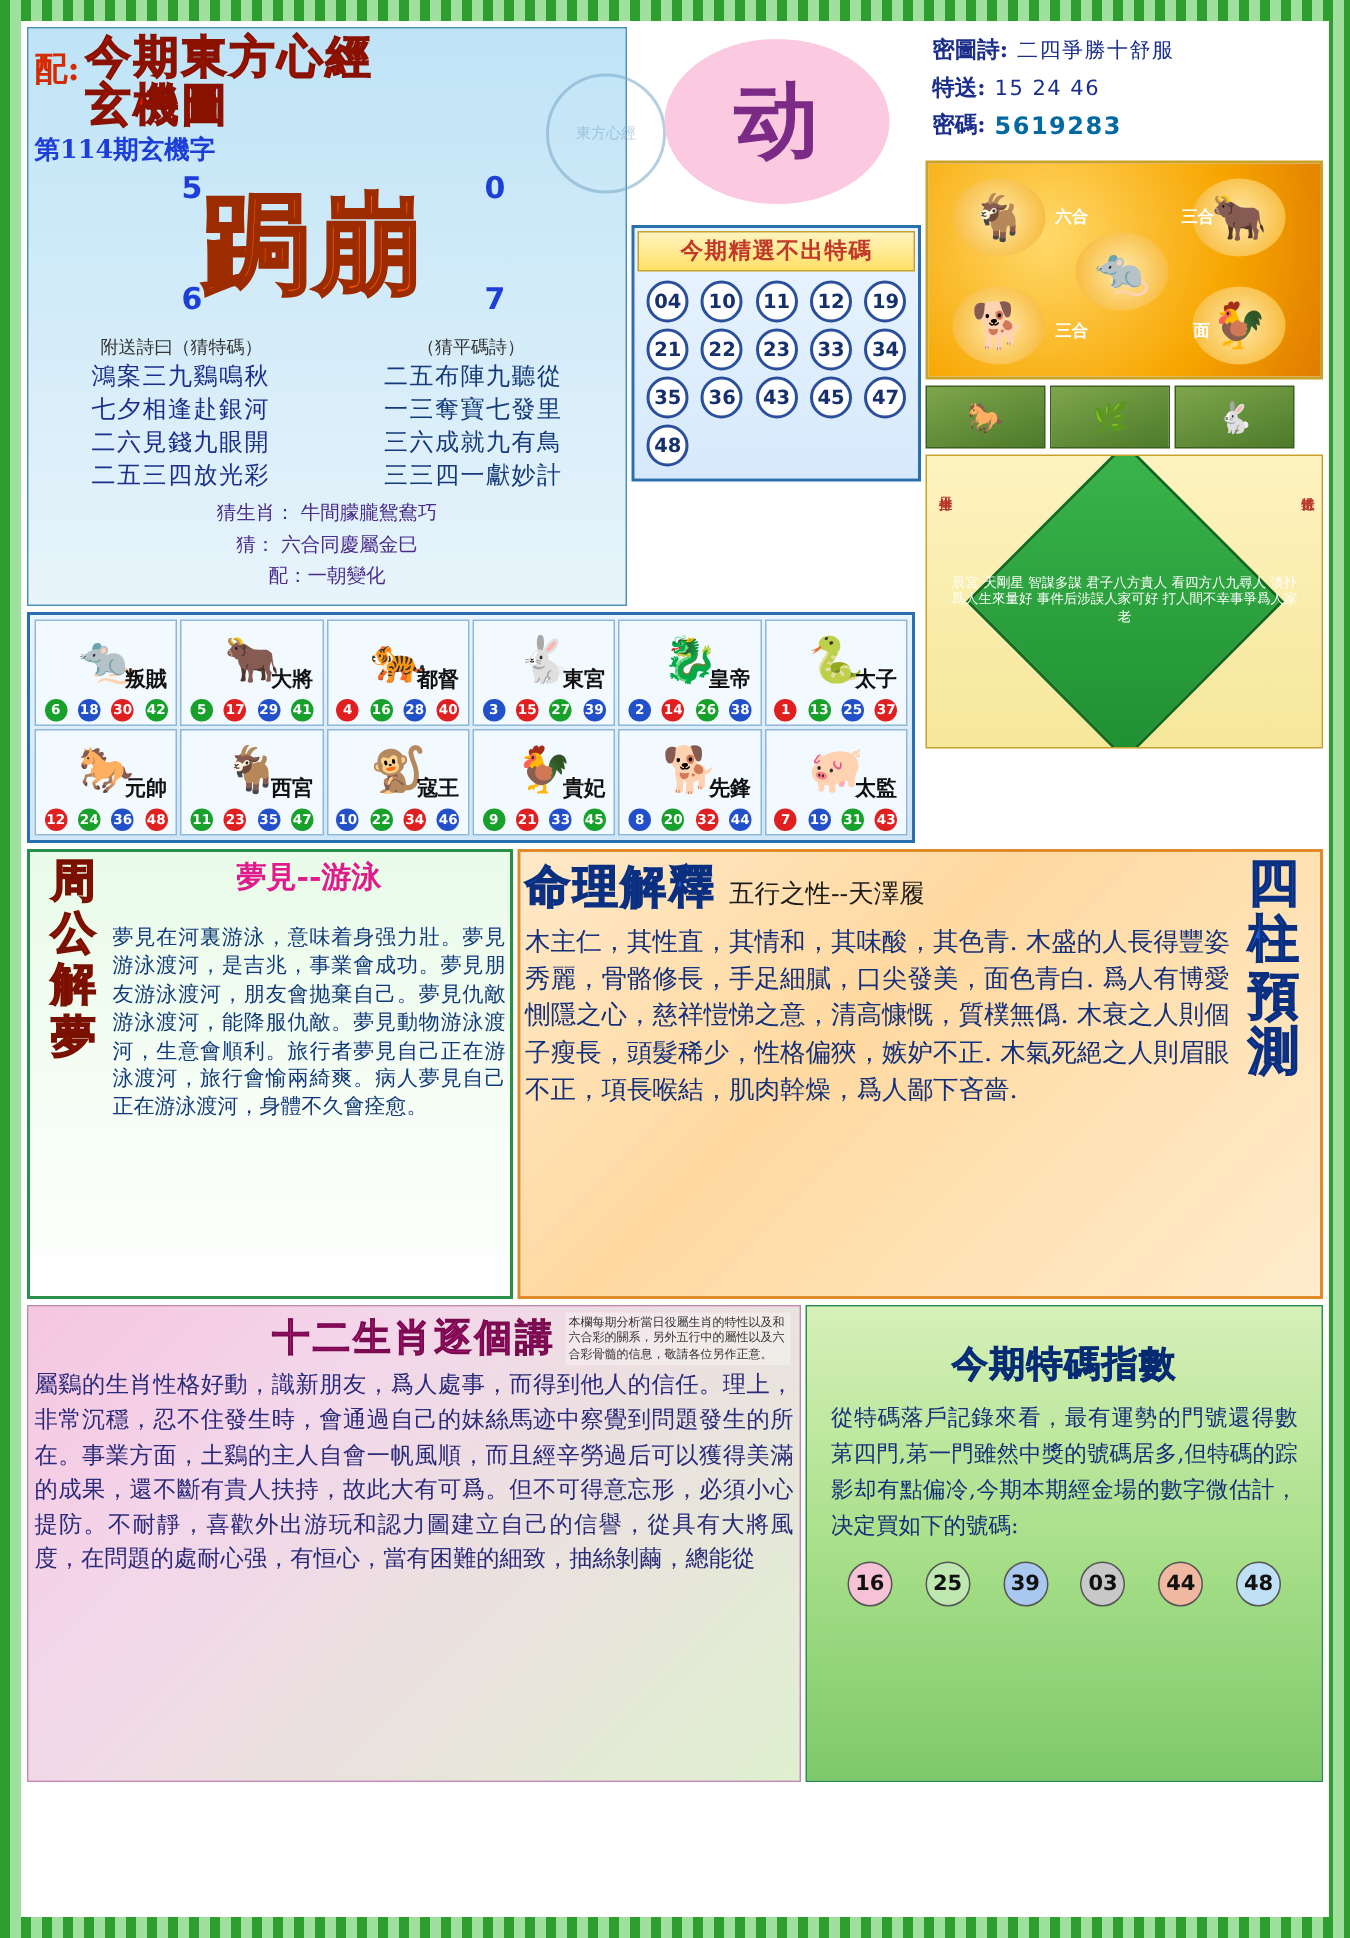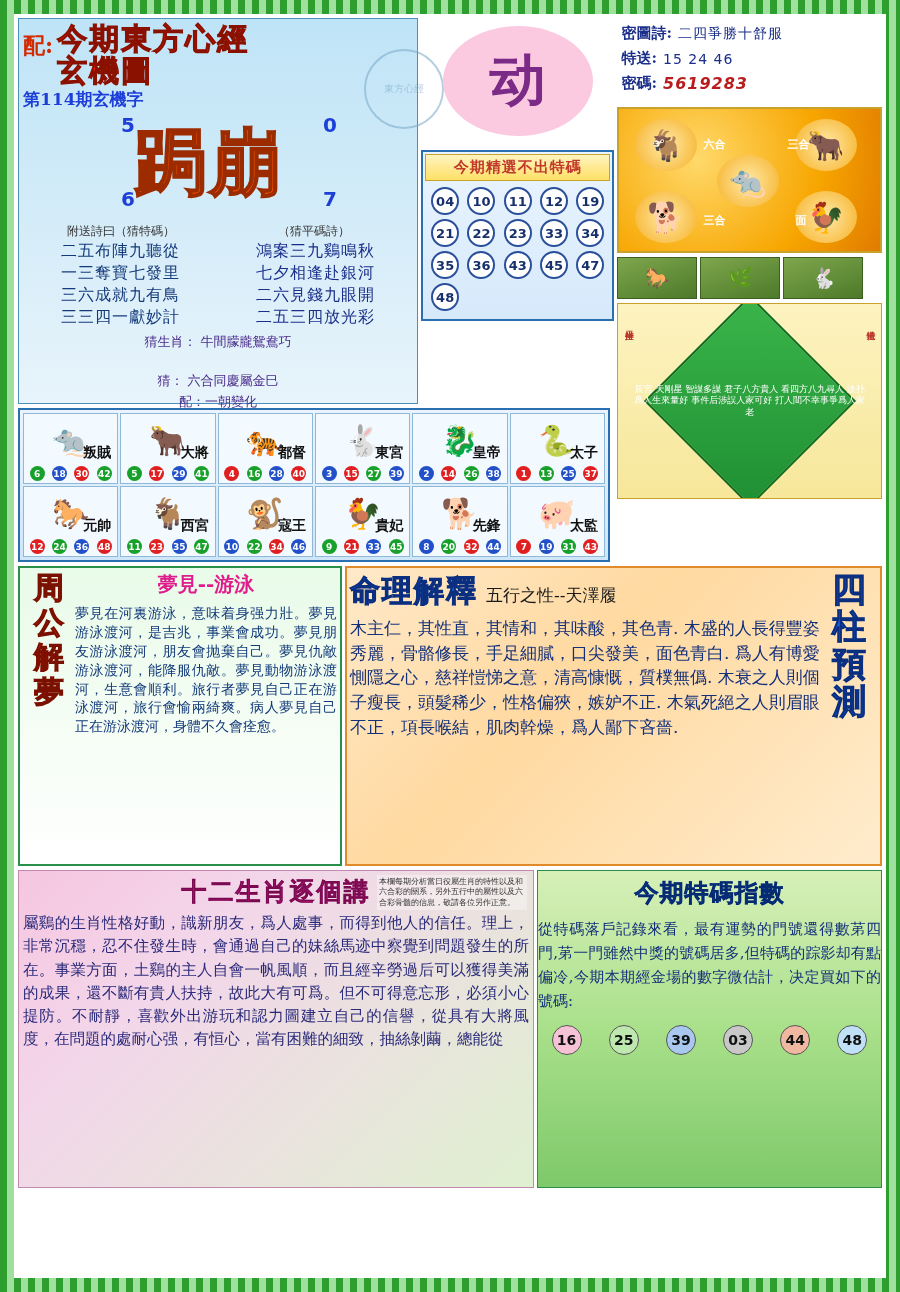--- a/index.html
+++ b/index.html
@@ -83,21 +83,21 @@
   .poem-head span:nth-child(1) { width: 196px; text-align: center; }
   .poem-head span:nth-child(2) { width: 190px; text-align: center; }
   .poems { display: flex; }
   .poem-col { width: 196px; }
   .poem-col p {
     margin: 1px 0; font-size: 16px; color: #1b2f8a;
     font-family: "DejaVu Serif", serif; text-align: center; letter-spacing: 1px;
   }
   .poem-col.right p { color: #143a7a; }
   .guess-line { font-size: 13px; color: #4a2b8a; text-align: center; margin-top: 4px;}
-  .guess-line2 { font-size: 13px; color: #4a2b8a; text-align: center; margin-top: 21px;}
+  .guess-line2 { font-size: 13px; color: #4a2b8a; text-align: center; margin-top: 3px;}
   .pei-line { font-size: 13px; color: #4a2b8a; text-align: center; margin-top: 3px;}
   .seal {
     position: absolute; left: 345px; top: 30px;
     width: 80px; height: 80px; border-radius: 50%;
     border: 2px solid #7aa8c8; color: #7aa8c8;
     font-size: 10px; display: flex; align-items: center; justify-content: center;
     opacity: .55;
   }
   .mi-tu-label {
     position: absolute; left: 470px; top: 55px;
@@ -133,21 +133,21 @@
     display: flex; align-items: center; justify-content: center;
     font-size: 13px; color: #16306b; font-weight: bold;
     margin: 0 auto;
   }
 
   .top-right { width: 268px; }
   .mi-row { display: flex; align-items: center; gap: 6px; margin: 6px 0 0 4px; }
   .mi-label { color: #1b2f8a; font-size: 15px; font-weight: bold;
               font-family: "DejaVu Serif", serif; white-space: nowrap;}
   .mi-val { color: #1b2f8a; font-size: 14px; letter-spacing: 1px; }
-  .mi-code { color: #b91c1c; font-size: 16px; font-weight: bold; letter-spacing: 1px; font-style: italic;}
+  .mi-code { color: #0369a1; font-size: 16px; font-weight: bold; letter-spacing: 1px;}
   .zodiac-pic {
     margin-top: 14px;
     height: 146px;
     border: 2px solid #c9a22b;
     background: radial-gradient(circle at 30% 35%, #ffd96b, #f7a600 60%, #e07b00 100%);
     position: relative;
     overflow: hidden;
   }
   .zp-cell { position: absolute; width: 62px; height: 52px; border-radius: 50%;
              background: radial-gradient(circle,#ffe9a8,#f6b024); display:flex;
@@ -224,21 +224,21 @@
     width: 52px; color: #e81c00; font-size: 30px; font-weight: bold;
     font-family: "DejaVu Serif", serif; text-align: center; line-height: 1.15;
     -webkit-text-stroke: 1px #7a1000;
   }
   .dream-main { flex: 1; }
   .dream-title {
     color: #e01b8c; font-size: 20px; font-weight: bold; text-align: center;
     font-family: "DejaVu Serif", serif;
   }
   .dream-text {
-    font-size: 14px; color: #123a7a; line-height: 1.35; margin-top: 6px;
+    font-size: 14px; color: #123a7a; line-height: 1.35; margin-top: 18px;
     font-family: "DejaVu Serif", serif; text-align: justify;
   }
   .fate-box {
     flex: 1; border: 2px solid #e08a2a;
     background: linear-gradient(135deg,#ffe9c9 0%, #ffd9a0 40%, #ffeccd 100%);
     display: flex; padding: 3px;
   }
   .fate-main { flex: 1; }
   .fate-head { display: flex; align-items: baseline; gap: 8px; }
   .fate-title {
@@ -275,21 +275,21 @@
     font-size: 8px; color: #333; line-height: 1.3;
     background: rgba(255,255,255,.35); padding: 2px;
   }
   .zt-body {
     margin-top: 4px; font-size: 15.5px; color: #2a2a7a; line-height: 1.5;
     font-family: "DejaVu Serif", serif; text-align: justify;
   }
   .index-box {
     flex: 1; border: 1px solid #2a8f4a;
     background: linear-gradient(180deg,#d7f0b8 0%, #a9e08a 50%, #7ec96a 100%);
-    padding: 0; position: relative;
+    padding: 16px; position: relative;
   }
   .idx-title {
     font-size: 24px; font-weight: bold; color: #0b3fa8; text-align: center;
     font-family: "DejaVu Serif", serif; letter-spacing: 1px;
     -webkit-text-stroke: 0.5px #062a70;
     margin-top: 6px;
   }
   .idx-text {
     margin-top: 8px; font-size: 15px; color: #14307a; line-height: 1.6;
     font-family: "DejaVu Serif", serif; text-align: justify;
@@ -328,31 +328,31 @@
           <span class="corner-num cn-bl">6</span>
           <span class="corner-num cn-br">7</span>
           <div class="bigword">跼崩</div>
         </div>
 
         <div class="poem-head">
           <span>附送詩曰（猜特碼）</span>
           <span>（猜平碼詩）</span>
         </div>
         <div class="poems">
+          <div class="poem-col left">
+            <p>鴻案三九鷄鳴秋</p>
+            <p>七夕相逢赴銀河</p>
+            <p>二六見錢九眼開</p>
+            <p>二五三四放光彩</p>
+          </div>
           <div class="poem-col right">
             <p>二五布陣九聽從</p>
             <p>一三奪寶七發里</p>
             <p>三六成就九有鳥</p>
             <p>三三四一獻妙計</p>
-          </div>
-          <div class="poem-col left">
-            <p>鴻案三九鷄鳴秋</p>
-            <p>七夕相逢赴銀河</p>
-            <p>二六見錢九眼開</p>
-            <p>二五三四放光彩</p>
           </div>
         </div>
         <div class="guess-line">猜生肖：  牛間朦朧鴛鴦巧</div>
         <div class="guess-line2">猜：  六合同慶屬金巳</div>
         <div class="pei-line">配：一朝變化</div>
 
         <div class="seal">東方心經</div>
         <div class="mi-tu-label">密圖</div>
       </div>
 

